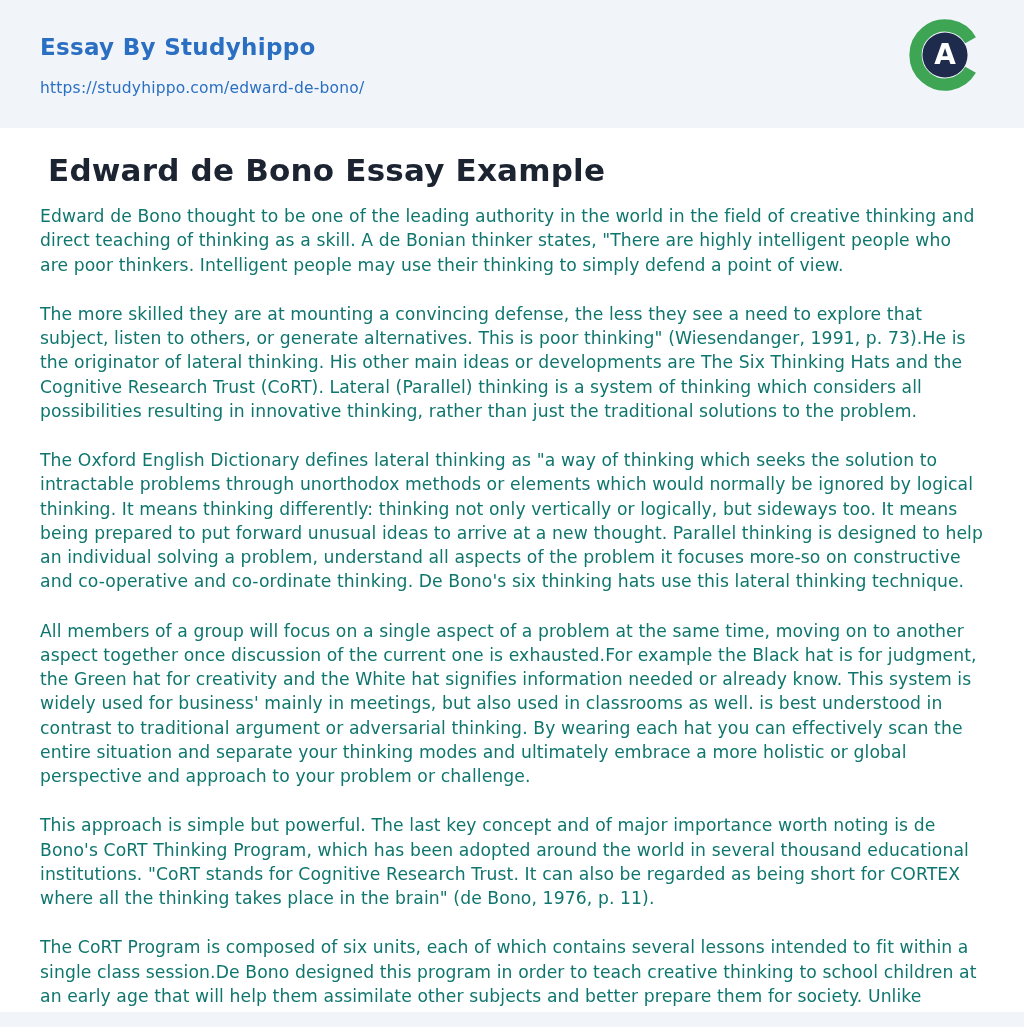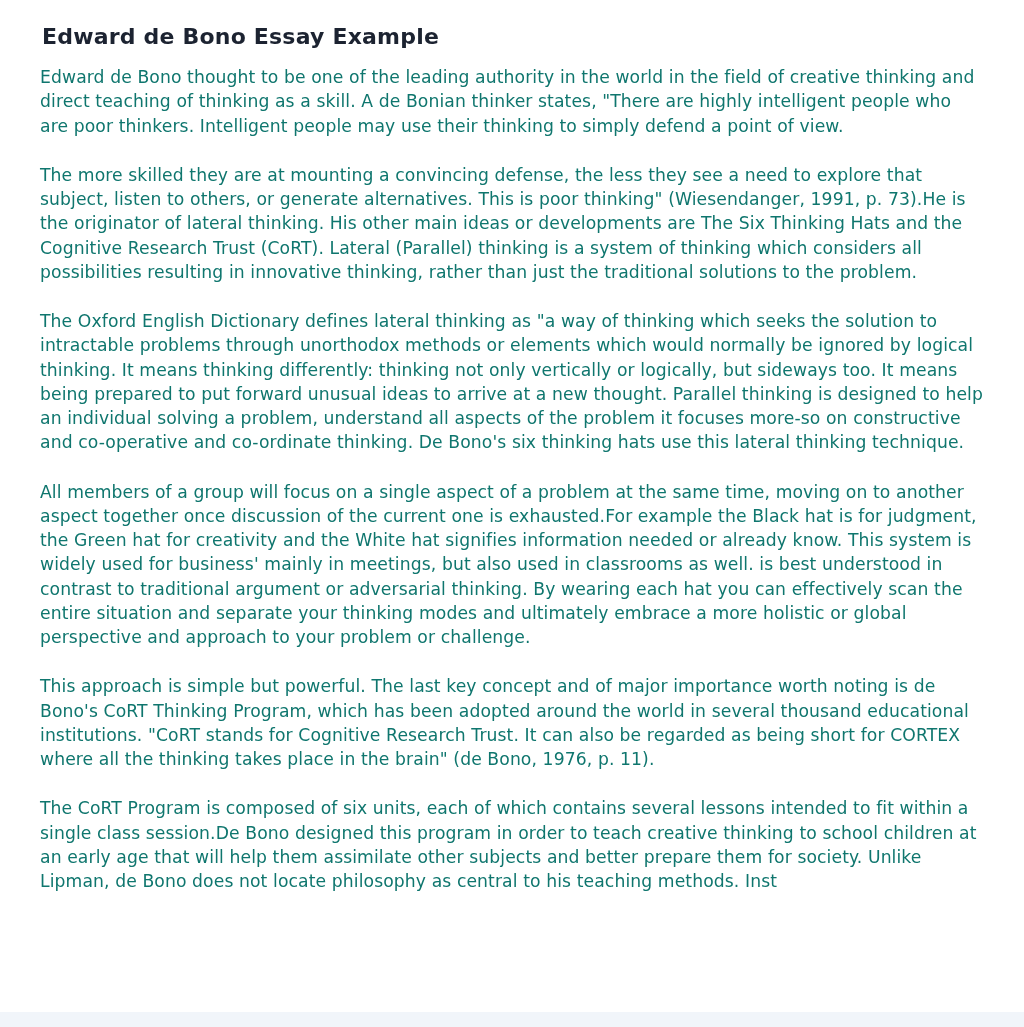--- a/index.html
+++ b/index.html
@@ -41,23 +41,23 @@
     top: 14px;
     right: 38px;
     width: 82px;
     height: 82px;
   }
   .content {
     padding: 20px 40px 0 40px;
   }
   .article-title {
     color: #1c2331;
-    font-size: 22px;
+    font-size: 31px;
     font-weight: 700;
-    margin: 4px 0 16px 2px;
+    margin: 4px 0 16px 8px;
     letter-spacing: 0.2px;
   }
   .article-body p {
     color: #0f766e;
     font-size: 17.2px;
     line-height: 1.41;
     margin: 0 0 25px 0;
     letter-spacing: 0.1px;
   }
   .footer-strip {
@@ -67,20 +67,32 @@
     width: 100%;
     height: 15px;
     background: #f1f5fa;
   }
 </style>
 </head>
 <body>
 
 <div class="page">
 
+  <div class="header">
+    <div class="site-title">Essay By Studyhippo</div>
+    <a class="site-url" href="#">https://studyhippo.com/edward-de-bono/</a>
+
+    <div class="logo">
+      <svg viewBox="0 0 100 100" width="82" height="82">
+        <path d="M 81.2 68 A 36 36 0 1 1 81.2 32" fill="none" stroke="#3da553" stroke-width="15" stroke-linecap="butt"></path>
+        <circle cx="50" cy="50" r="27.5" fill="#1f2b4d"></circle>
+        <text x="50" y="61.5" text-anchor="middle" font-size="34" font-weight="700" fill="#ffffff" font-family="DejaVu Sans, Liberation Sans, sans-serif">A</text>
+      </svg>
+    </div>
+  </div>
 
   <div class="content">
     <h1 class="article-title">Edward de Bono Essay Example</h1>
 
     <div class="article-body">
       <p>Edward de Bono thought to be one of the leading authority in the world in the field of creative thinking and direct teaching of thinking as a skill. A de Bonian thinker states, "There are highly intelligent people who are poor thinkers. Intelligent people may use their thinking to simply defend a point of view.</p>
       <p>The more skilled they are at mounting a convincing defense, the less they see a need to explore that subject, listen to others, or generate alternatives. This is poor thinking" (Wiesendanger, 1991, p. 73).He is the originator of lateral thinking. His other main ideas or developments are The Six Thinking Hats and the Cognitive Research Trust (CoRT). Lateral (Parallel) thinking is a system of thinking which considers all possibilities resulting in innovative thinking, rather than just the traditional solutions to the problem.</p>
       <p>The Oxford English Dictionary defines lateral thinking as "a way of thinking which seeks the solution to intractable problems through unorthodox methods or elements which would normally be ignored by logical thinking. It means thinking differently: thinking not only vertically or logically, but sideways too. It means being prepared to put forward unusual ideas to arrive at a new thought. Parallel thinking is designed to help an individual solving a problem, understand all aspects of the problem it focuses more-so on constructive and co-operative and co-ordinate thinking. De Bono's six thinking hats use this lateral thinking technique.</p>
       <p>All members of a group will focus on a single aspect of a problem at the same time, moving on to another aspect together once discussion of the current one is exhausted.For example the Black hat is for judgment, the Green hat for creativity and the White hat signifies information needed or already know. This system is widely used for business' mainly in meetings, but also used in classrooms as well. is best understood in contrast to traditional argument or adversarial thinking. By wearing each hat you can effectively scan the entire situation and separate your thinking modes and ultimately embrace a more holistic or global perspective and approach to your problem or challenge.</p>
       <p>This approach is simple but powerful. The last key concept and of major importance worth noting is de Bono's CoRT Thinking Program, which has been adopted around the world in several thousand educational institutions. "CoRT stands for Cognitive Research Trust. It can also be regarded as being short for CORTEX where all the thinking takes place in the brain" (de Bono, 1976, p. 11).</p>

